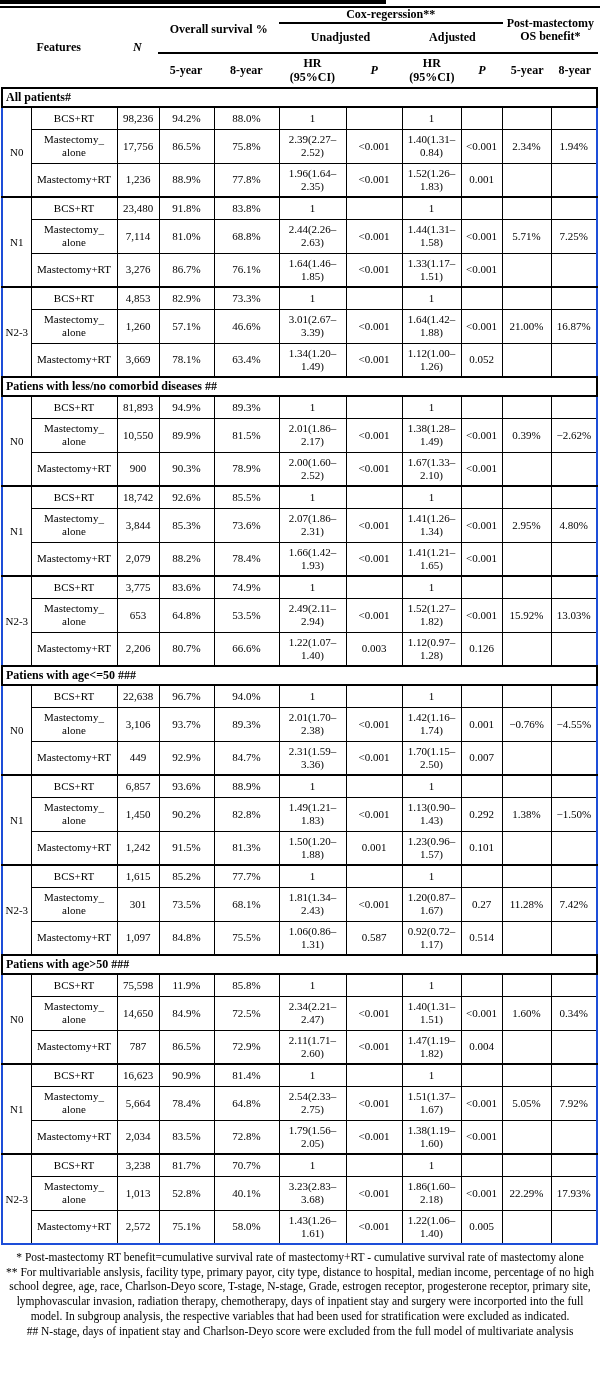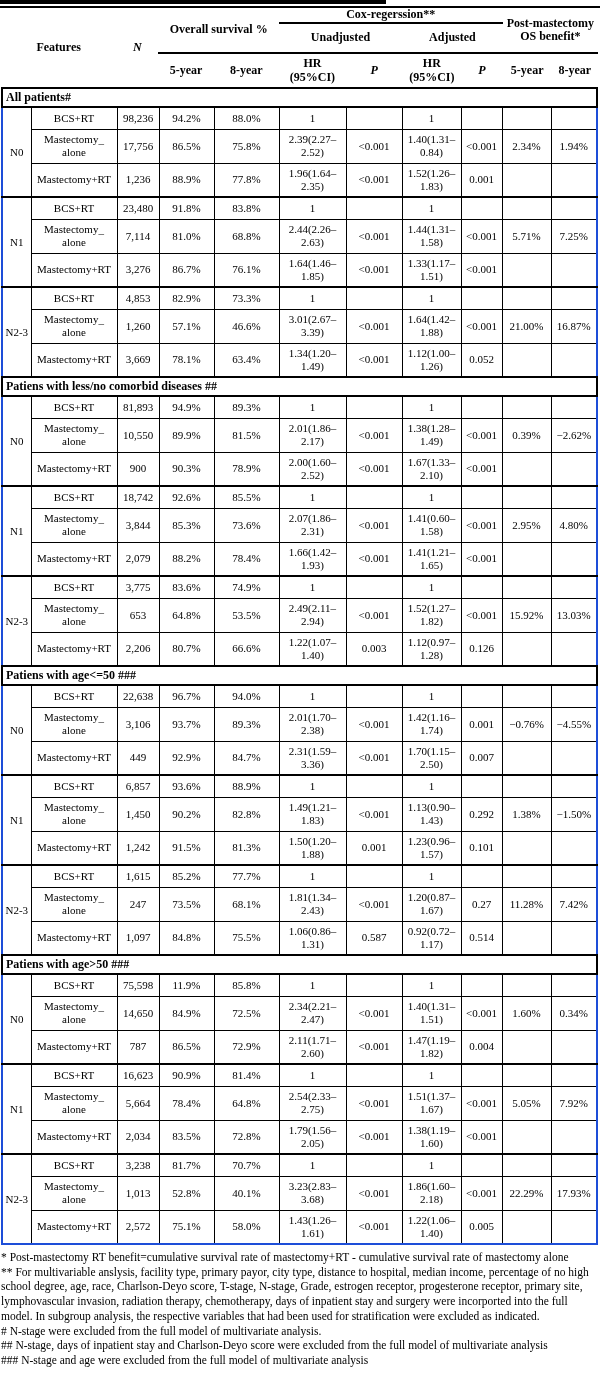--- a/index.html
+++ b/index.html
@@ -51,20 +51,21 @@
   tr.row-tall  td { height: 34px; }
   tr.group-start td { border-top-width: 2px; }
   td.stage-cell { padding: 0; white-space: nowrap; }
 
   
   .footnotes {
     width: 600px;
     padding: 5px 1px 0 1px;
     font-size: 11.5px;
     line-height: 1.28;
+    text-align: center;
   }
   .footnotes p { margin: 0; }
 </style>
 </head>
 <body>
 
 <div class="page">
 
   <div class="top-bar"></div>
   <div class="top-rule"></div>
@@ -290,21 +291,21 @@
           <td></td>
           <td></td>
         </tr>
         <tr class="row-tall">
           <td>Mastectomy_ alone</td>
           <td>3,844</td>
           <td>85.3%</td>
           <td>73.6%</td>
           <td>2.07(1.86–2.31)</td>
           <td>&lt;0.001</td>
-          <td>1.41(0.60–1.58)</td>
+          <td>1.41(1.26–1.34)</td>
           <td>&lt;0.001</td>
           <td>2.95%</td>
           <td>4.80%</td>
         </tr>
         <tr class="row-tall">
           <td>Mastectomy+RT</td>
           <td>2,079</td>
           <td>88.2%</td>
           <td>78.4%</td>
           <td>1.66(1.42–1.93)</td>
@@ -436,21 +437,21 @@
           <td>77.7%</td>
           <td>1</td>
           <td></td>
           <td>1</td>
           <td></td>
           <td></td>
           <td></td>
         </tr>
         <tr class="row-tall">
           <td>Mastectomy_ alone</td>
-          <td>247</td>
+          <td>301</td>
           <td>73.5%</td>
           <td>68.1%</td>
           <td>1.81(1.34–2.43)</td>
           <td>&lt;0.001</td>
           <td>1.20(0.87–1.67)</td>
           <td>0.27</td>
           <td>11.28%</td>
           <td>7.42%</td>
         </tr>
         <tr class="row-tall">
@@ -578,18 +579,16 @@
           <td>0.005</td>
           <td></td>
           <td></td>
         </tr>
       </tbody>
   </table>
 
   <div class="footnotes">
       <p>* Post-mastectomy RT benefit=cumulative survival rate of mastectomy+RT - cumulative survival rate of mastectomy alone</p>
       <p>** For multivariable anslysis, facility type, primary payor, city type, distance to hospital, median income, percentage of no high school degree, age, race, Charlson-Deyo score, T-stage, N-stage, Grade, estrogen receptor, progesterone receptor, primary site, lymphovascular invasion, radiation therapy, chemotherapy, days of inpatient stay and surgery were incorported into the full model. In subgroup analysis, the respective variables that had been used for stratification were excluded as indicated.</p>
-      <p># N-stage were excluded from the full model of multivariate analysis.</p>
       <p>## N-stage, days of inpatient stay and Charlson-Deyo score were excluded from the full model of multivariate analysis</p>
-      <p>### N-stage and age were excluded from the full model of multivariate analysis</p>
     </div>
 
 </div>
 
 </body></html>

